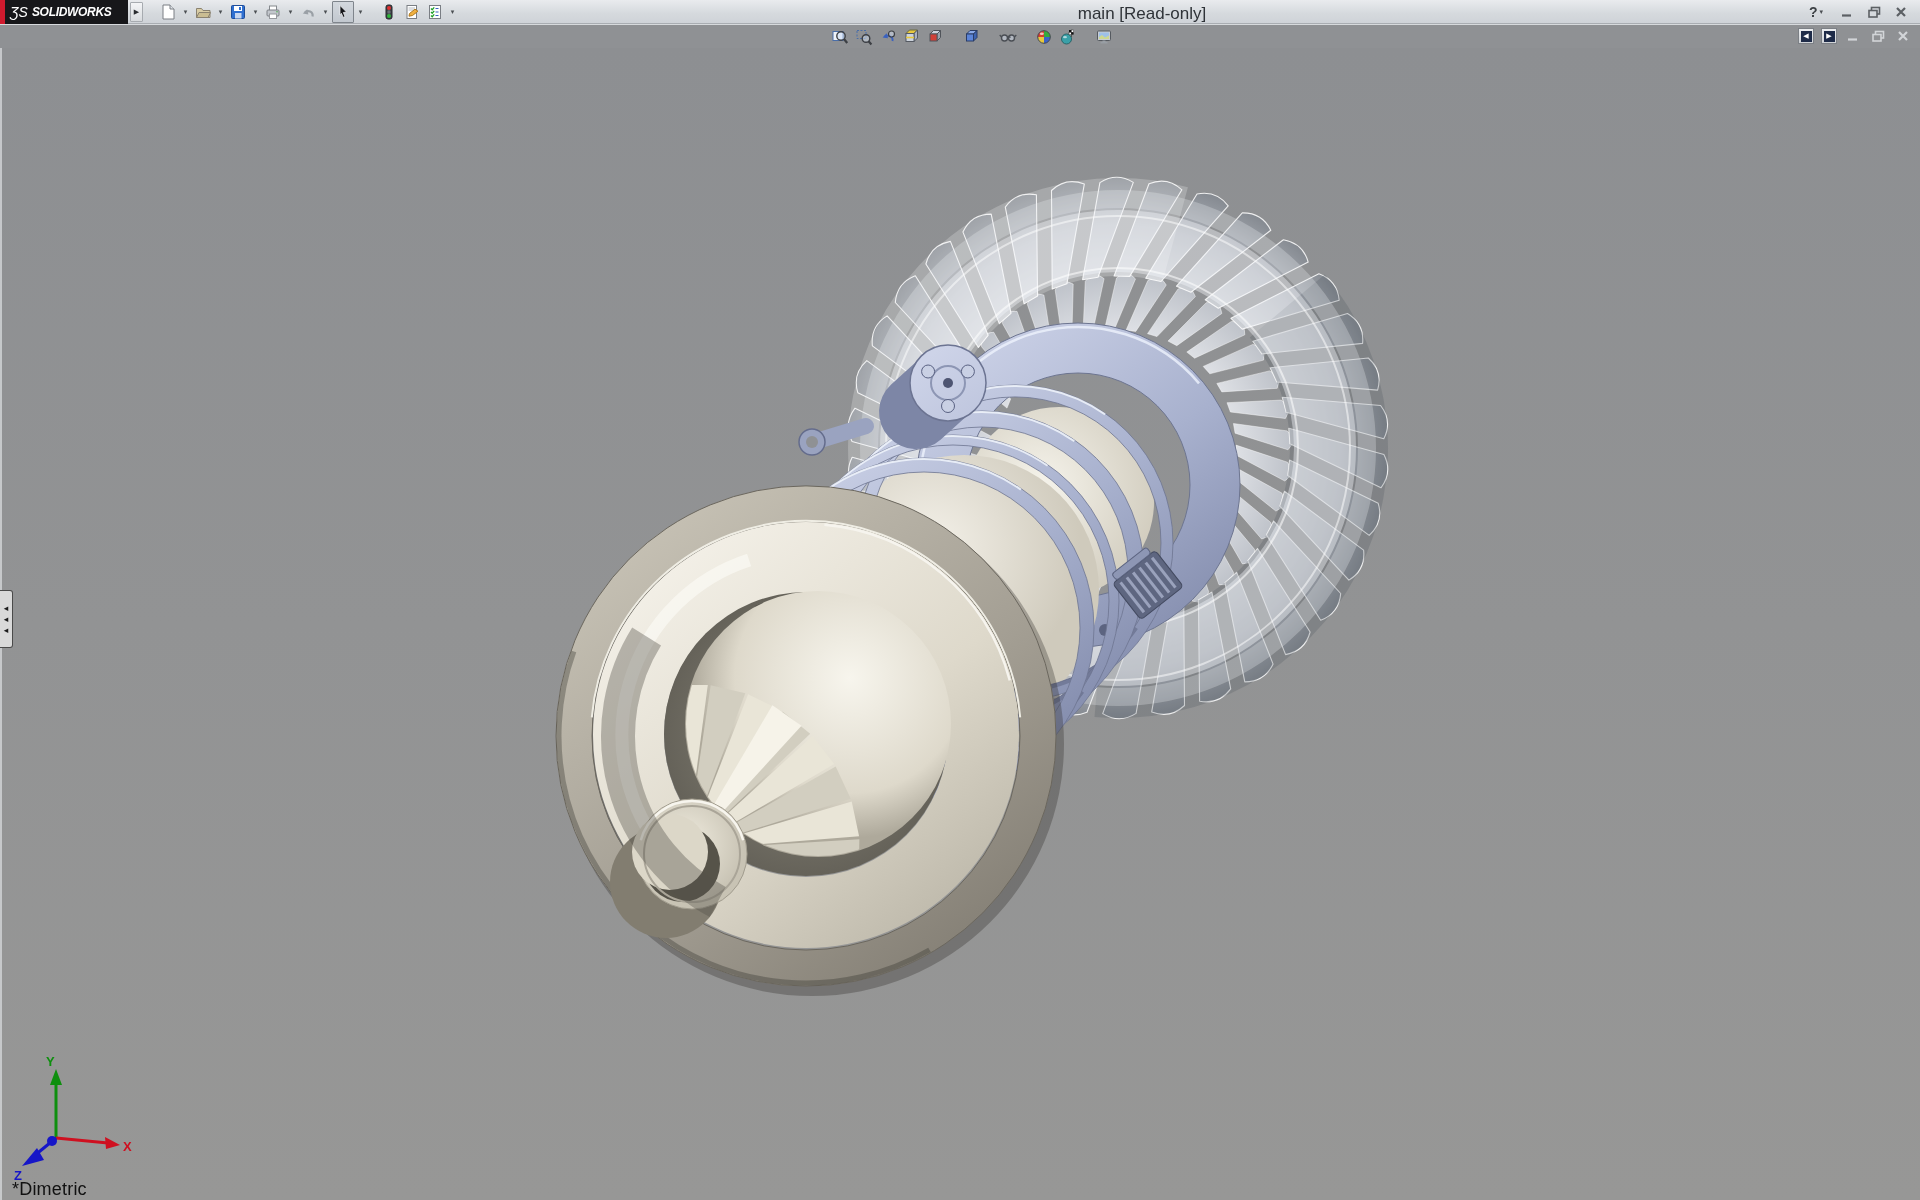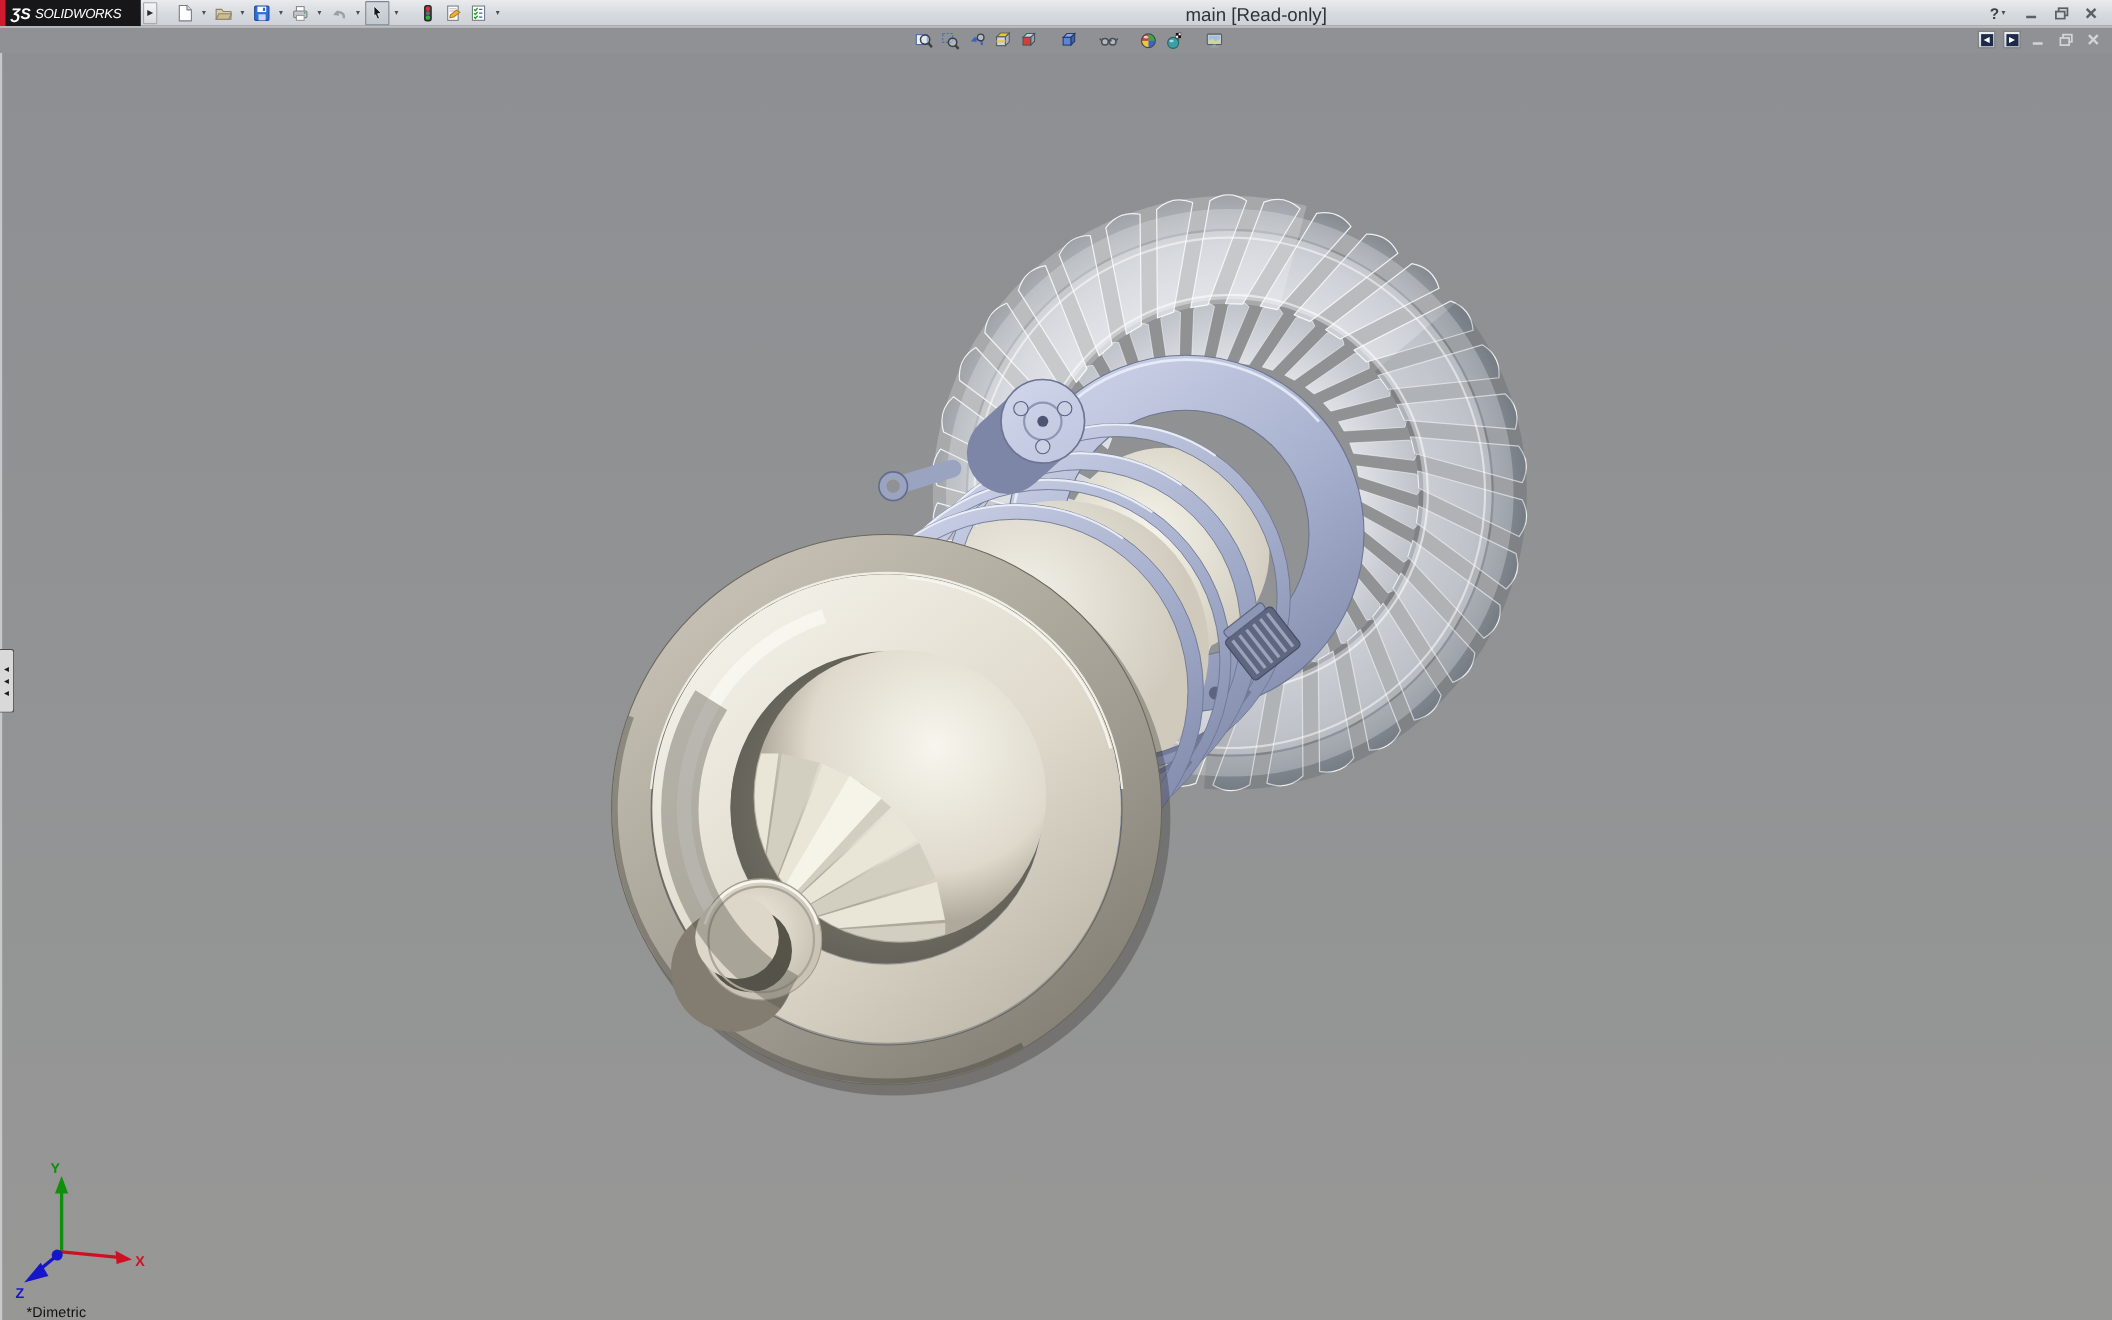--- a/index.html
+++ b/index.html
@@ -10,22 +10,22 @@
   .titlebar {
     height:24px; flex:0 0 24px; position:relative;
     background:linear-gradient(#e9ebee, #d5d9dd 60%, #cfd3d8);
     border-bottom:1px solid #a9adb2; display:flex; align-items:center;
   }
   .logo-block {
     height:24px; width:128px; background:#17171a; display:flex; align-items:center;
     padding-left:10px; position:relative; flex:0 0 auto;
   }
   .logo-red { position:absolute; left:0; top:0; width:5px; height:24px; background:#d01a2e; }
-  .logo-glyph { color:#fff; font-style:italic; font-weight:bold; font-size:14px; margin-right:4px; }
-  .logo-text { color:#fff; font-style:italic; font-weight:normal; font-size:12px; letter-spacing:-0.3px;text-align:right; }
+  .logo-glyph { color:#fff; font-style:italic; font-weight:normal; font-size:14px; margin-right:4px; }
+  .logo-text { color:#fff; font-style:italic; font-weight:bold; font-size:12px; letter-spacing:-0.3px;text-align:right; }
   .flyout-btn {
     width:13px; height:20px; margin:0 6px 0 2px; display:flex; align-items:center; justify-content:center;
     background:linear-gradient(#f4f5f7,#d8dbde); border:1px solid #a7abb0; border-radius:1px;
     font-size:7px; color:#2a2d30; cursor:default;
   }
   .tb-group { display:flex; align-items:center; gap:1px; }
   .tb-btn { width:22px; height:22px; display:flex; align-items:center; justify-content:center; border:1px solid transparent; }
   .tb-btn.pressed { background:linear-gradient(#d3d8de,#c2c8cf); border:1px solid #7f858c; border-radius:1px; }
   .tb-caret { width:11px; height:22px; display:flex; align-items:center; justify-content:center; font-size:7px; color:#4a4e52; }
   .tb-gap { width:10px; }
@@ -58,22 +58,22 @@
   .viewport { position:relative; flex:1 1 auto; background:linear-gradient(#8d8f92,#979796); overflow:hidden; }
   #engine-svg { position:absolute; inset:0; width:100%; height:100%; display:block; }
   .left-line { position:absolute; left:0; top:0; width:2px; height:100%; background:#cfd1d3; opacity:.85; z-index:2; }
   .splitter-tab {
     position:absolute; left:0; top:542px; width:13px; height:58px; z-index:3;
     background:#d9d9d9; border:1px solid #4a4a4a; border-left:none; border-radius:0 3px 3px 0;
     display:flex; flex-direction:column; align-items:center; justify-content:center; gap:2px;
     font-size:9px; line-height:9px; color:#1c1c1c; cursor:pointer;
   }
   .orientation-label {
-    position:absolute; left:24px; bottom:0px; z-index:3;
-    font-size:13px; color:#111; letter-spacing:0.2px;
+    position:absolute; left:12px; bottom:0px; z-index:3;
+    font-size:18px; color:#111; letter-spacing:0.2px;
   }
   .triad { position:absolute; left:6px; bottom:16px; z-index:3; }
   .triad text { font-size:13px; font-weight:bold; }
 
   svg { display:block; }
 </style>
 </head>
 <body>
 
 <div class="window">

